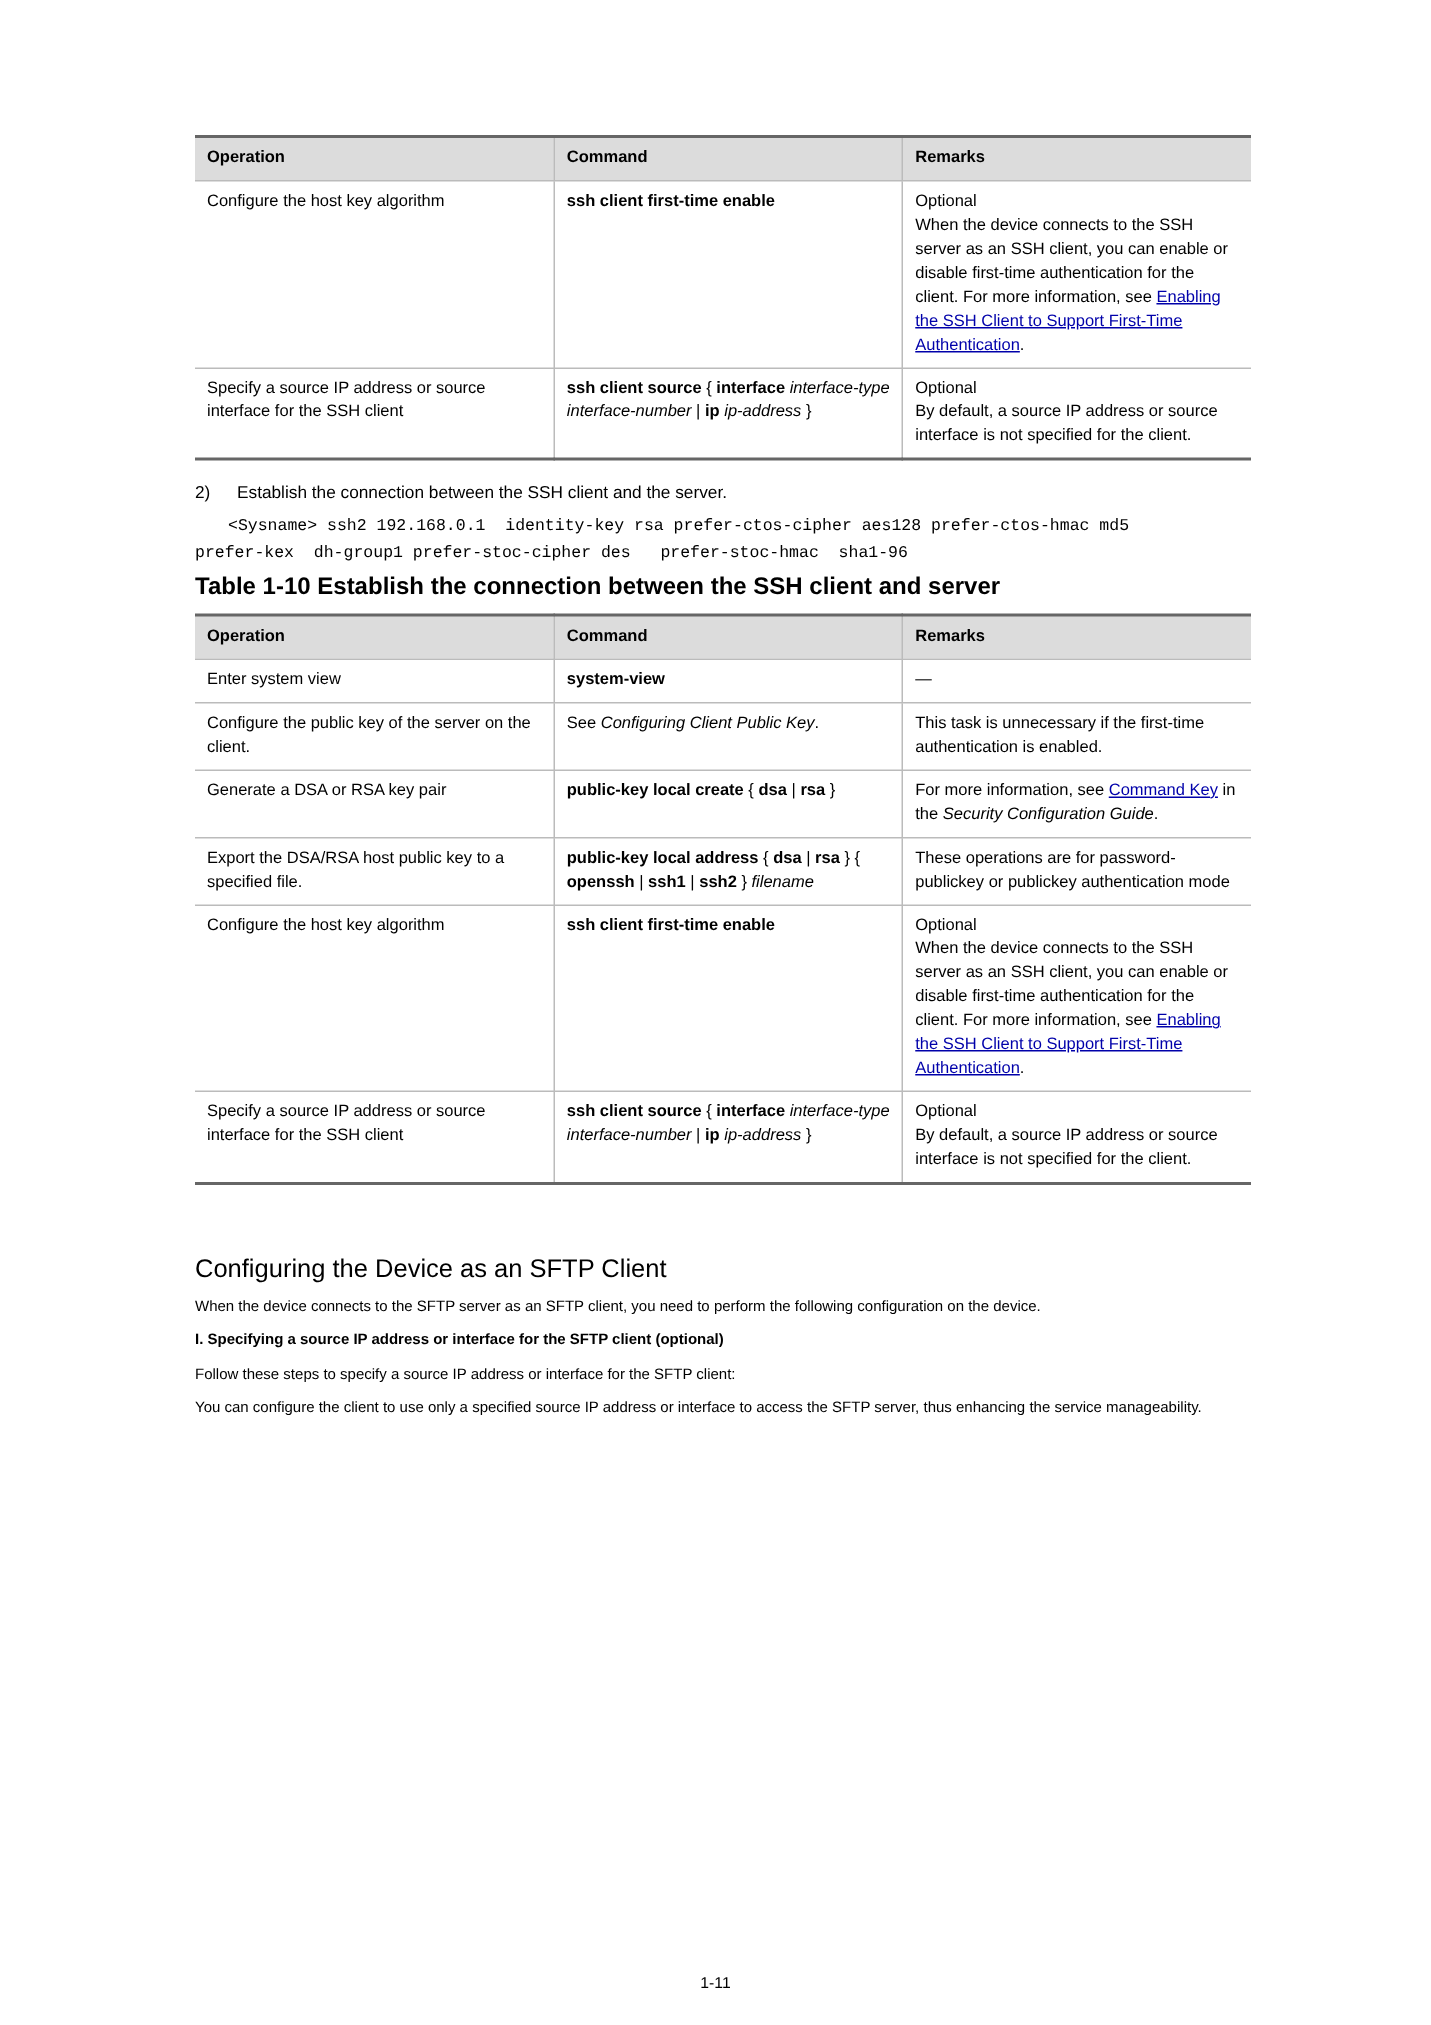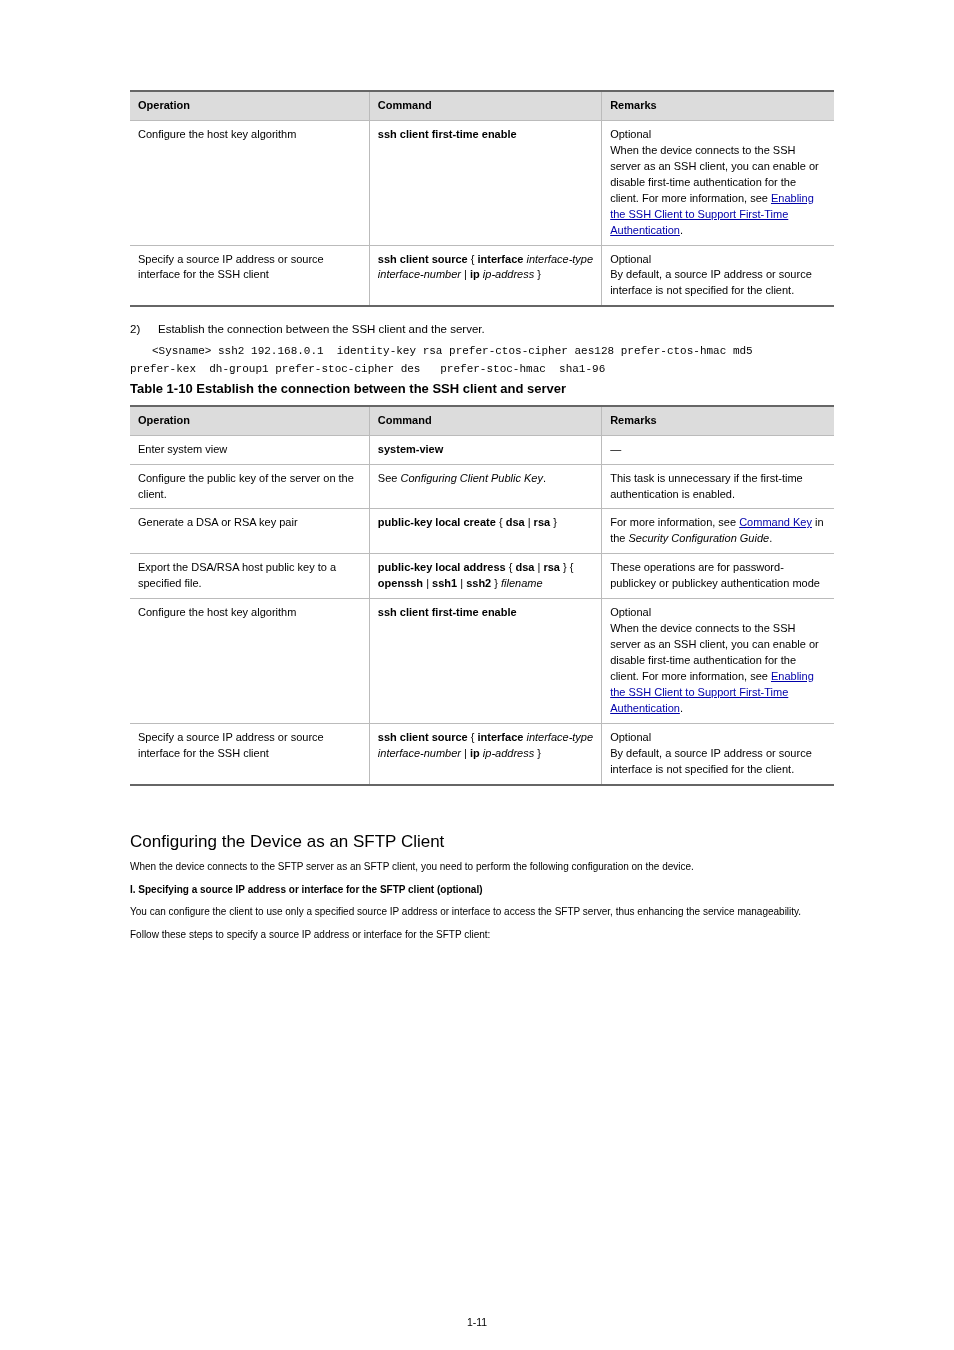--- a/index.html
+++ b/index.html
@@ -15,21 +15,21 @@
     width: 954px;
     min-height: 1350px;
     margin: 0 auto;
     padding: 90px 120px 60px 130px;
     box-sizing: border-box;
     position: relative;
   }
   .caption {
     margin-top: 0;
     margin-bottom: 6px;
-    font-size: 13px;
+    font-size: 16px;
   }
   table {
     width: 100%;
     border-collapse: collapse;
     border-top: 2px solid #666;
     border-bottom: 2px solid #666;
     margin-bottom: 14px;
   }
   th, td {
     border-left: 1px solid #bbb;
@@ -172,17 +172,17 @@
         <td>Specify a source IP address or source interface for the SSH client</td>
         <td><span class="bold">ssh client source</span> { <span class="bold">interface</span> <i>interface-type interface-number</i> | <span class="bold">ip</span> <i>ip-address</i> }</td>
         <td>Optional<br>By default, a source IP address or source interface is not specified for the client.</td>
       </tr>
     </tbody>
   </table>
 
   <div class="h2">Configuring the Device as an SFTP Client</div>
   <div class="p">When the device connects to the SFTP server as an SFTP client, you need to perform the following configuration on the device.</div>
   <div class="p bold">I. Specifying a source IP address or interface for the SFTP client (optional)</div>
+  <div class="p">Follow these steps to specify a source IP address or interface for the SFTP client:</div>
   <div class="p">You can configure the client to use only a specified source IP address or interface to access the SFTP server, thus enhancing the service manageability.</div>
-  <div class="p">Follow these steps to specify a source IP address or interface for the SFTP client:</div>
 
   <div class="footnote">1-11</div>
 </div>
 
 </body></html>

